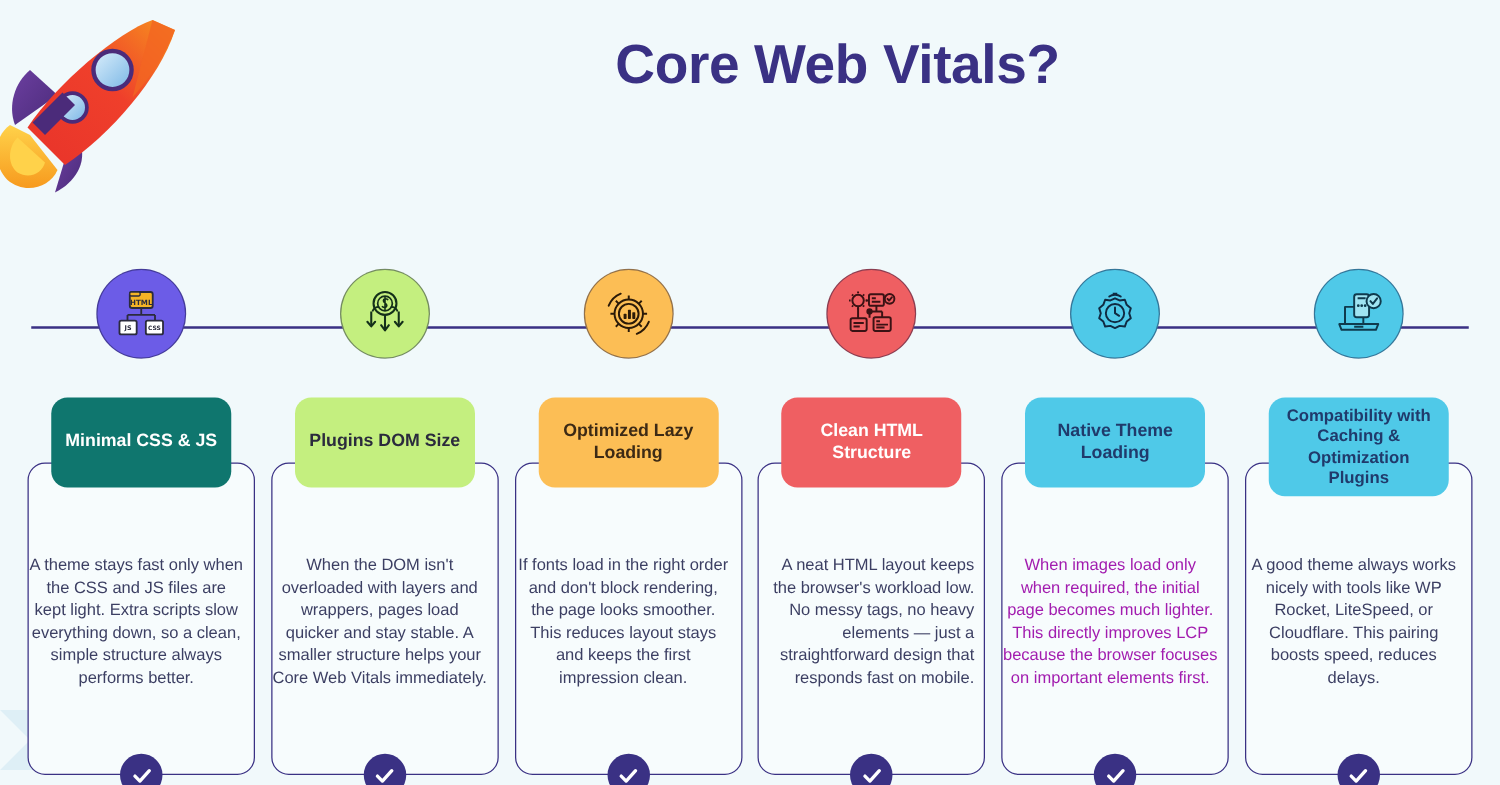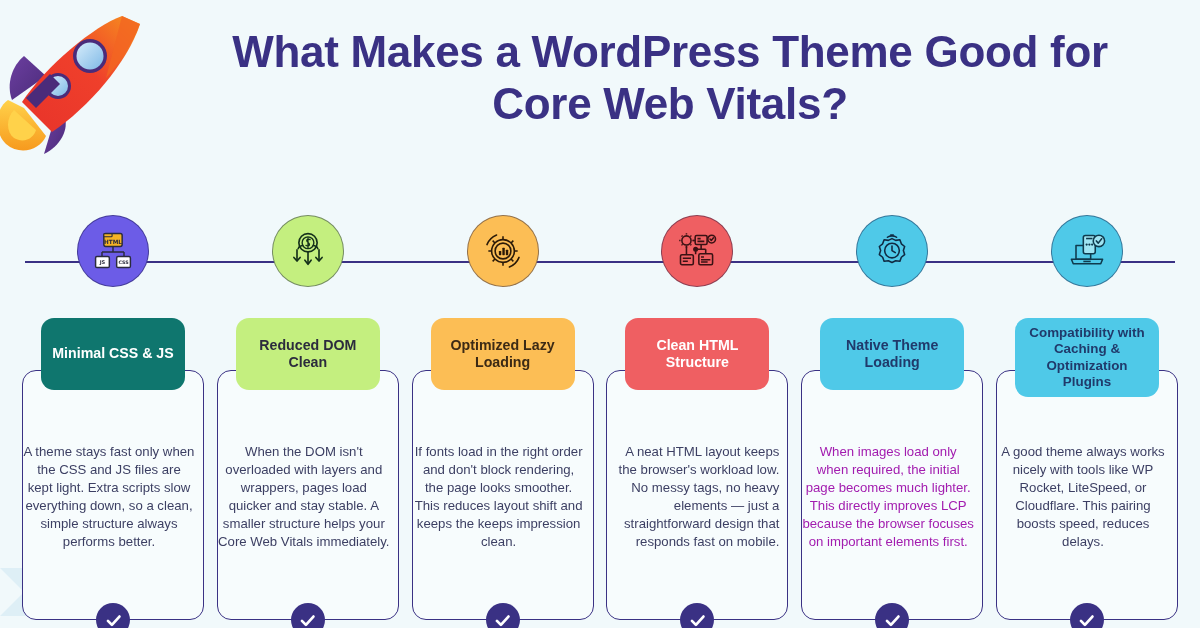--- a/index.html
+++ b/index.html
@@ -150,21 +150,20 @@
 
     <circle cx="96" cy="52" r="17" fill="#4b2b7a"></circle>
     <circle cx="96" cy="52" r="13.5" fill="url(#rgw)"></circle>
     <circle cx="64" cy="82" r="13" fill="#4b2b7a"></circle>
     <circle cx="64" cy="82" r="10" fill="url(#rgw)"></circle>
 
     <path d="M32 94 L56 70 L66 80 L42 104 Z" fill="#4b2b7a"></path>
   </svg>
 
   <div class="title" style="color: rgb(58, 49, 132);">
-    <span>What Makes a WordPress Theme Good for</span>
     <span class="l2">Core Web Vitals?</span>
   </div>
 
   <div class="timeline" style="background: rgb(58, 49, 132);"></div>
 
   <div class="cols">
 
     <div class="col">
       <div class="icon-circle" style="background: rgb(108, 92, 231);">
         <svg viewBox="0 0 48 48">
@@ -203,21 +202,21 @@
           <path d="M20.6 34 L24 38.5 L27.4 34" stroke="#14301a" stroke-width="1.8" fill="none" stroke-linecap="round" stroke-linejoin="round"></path>
           <path d="M36 22 V34" stroke="#14301a" stroke-width="1.8" fill="none"></path>
           <path d="M32.6 31 L36 35 L39.4 31" stroke="#14301a" stroke-width="1.8" fill="none" stroke-linecap="round" stroke-linejoin="round"></path>
           <path d="M13 22 C14 19 17 18 19 18 M35 22 C34 19 31 18 29 18" stroke="#14301a" stroke-width="1.6" fill="none"></path>
         </svg>
       </div>
       <div class="card" style="border-color: rgb(58, 49, 132); background: rgb(247, 252, 253);">
         <div class="card-desc" style="color: rgb(60, 63, 99);">When the DOM isn't overloaded with layers and wrappers, pages load quicker and stay stable. A smaller structure helps your Core Web Vitals immediately.</div>
       </div>
       <div class="badge" style="background: rgb(196, 239, 127); color: rgb(43, 43, 61);">
-        <span>Reduced DOM Clean</span>
+        <span>Plugins DOM Size</span>
       </div>
       <div class="check" style="top: 388px; background: rgb(58, 49, 132);">
         <svg viewBox="0 0 24 24">
           <path d="M5 12.5 L10 17.5 L19.5 7" stroke="#fff" stroke-width="3.4" fill="none" stroke-linecap="round" stroke-linejoin="round"></path>
         </svg>
       </div>
     </div>
 
     <div class="col">
       <div class="icon-circle" style="background: rgb(252, 190, 85);">
@@ -230,21 +229,21 @@
             <path d="M41.5 31 A19 19 0 0 1 31 41.5" stroke-linecap="round"></path>
           </g>
           <g fill="#2b1a08">
             <rect x="19.5" y="24" width="2.6" height="4.5" rx=".6"></rect>
             <rect x="23.3" y="20.5" width="2.6" height="8" rx=".6"></rect>
             <rect x="27.1" y="22.6" width="2.6" height="5.9" rx=".6"></rect>
           </g>
         </svg>
       </div>
       <div class="card" style="border-color: rgb(58, 49, 132); background: rgb(247, 252, 253);">
-        <div class="card-desc" style="color: rgb(60, 63, 99);">If fonts load in the right order and don't block rendering, the page looks smoother. This reduces layout shift and keeps the keeps impression clean.</div>
+        <div class="card-desc" style="color: rgb(60, 63, 99);">If fonts load in the right order and don't block rendering, the page looks smoother. This reduces layout stays and keeps the first impression clean.</div>
       </div>
       <div class="badge" style="background: rgb(252, 190, 85); color: rgb(60, 42, 21);">
         <span>Optimized Lazy Loading</span>
       </div>
       <div class="check" style="top: 388px; background: rgb(58, 49, 132);">
         <svg viewBox="0 0 24 24">
           <path d="M5 12.5 L10 17.5 L19.5 7" stroke="#fff" stroke-width="3.4" fill="none" stroke-linecap="round" stroke-linejoin="round"></path>
         </svg>
       </div>
     </div>

